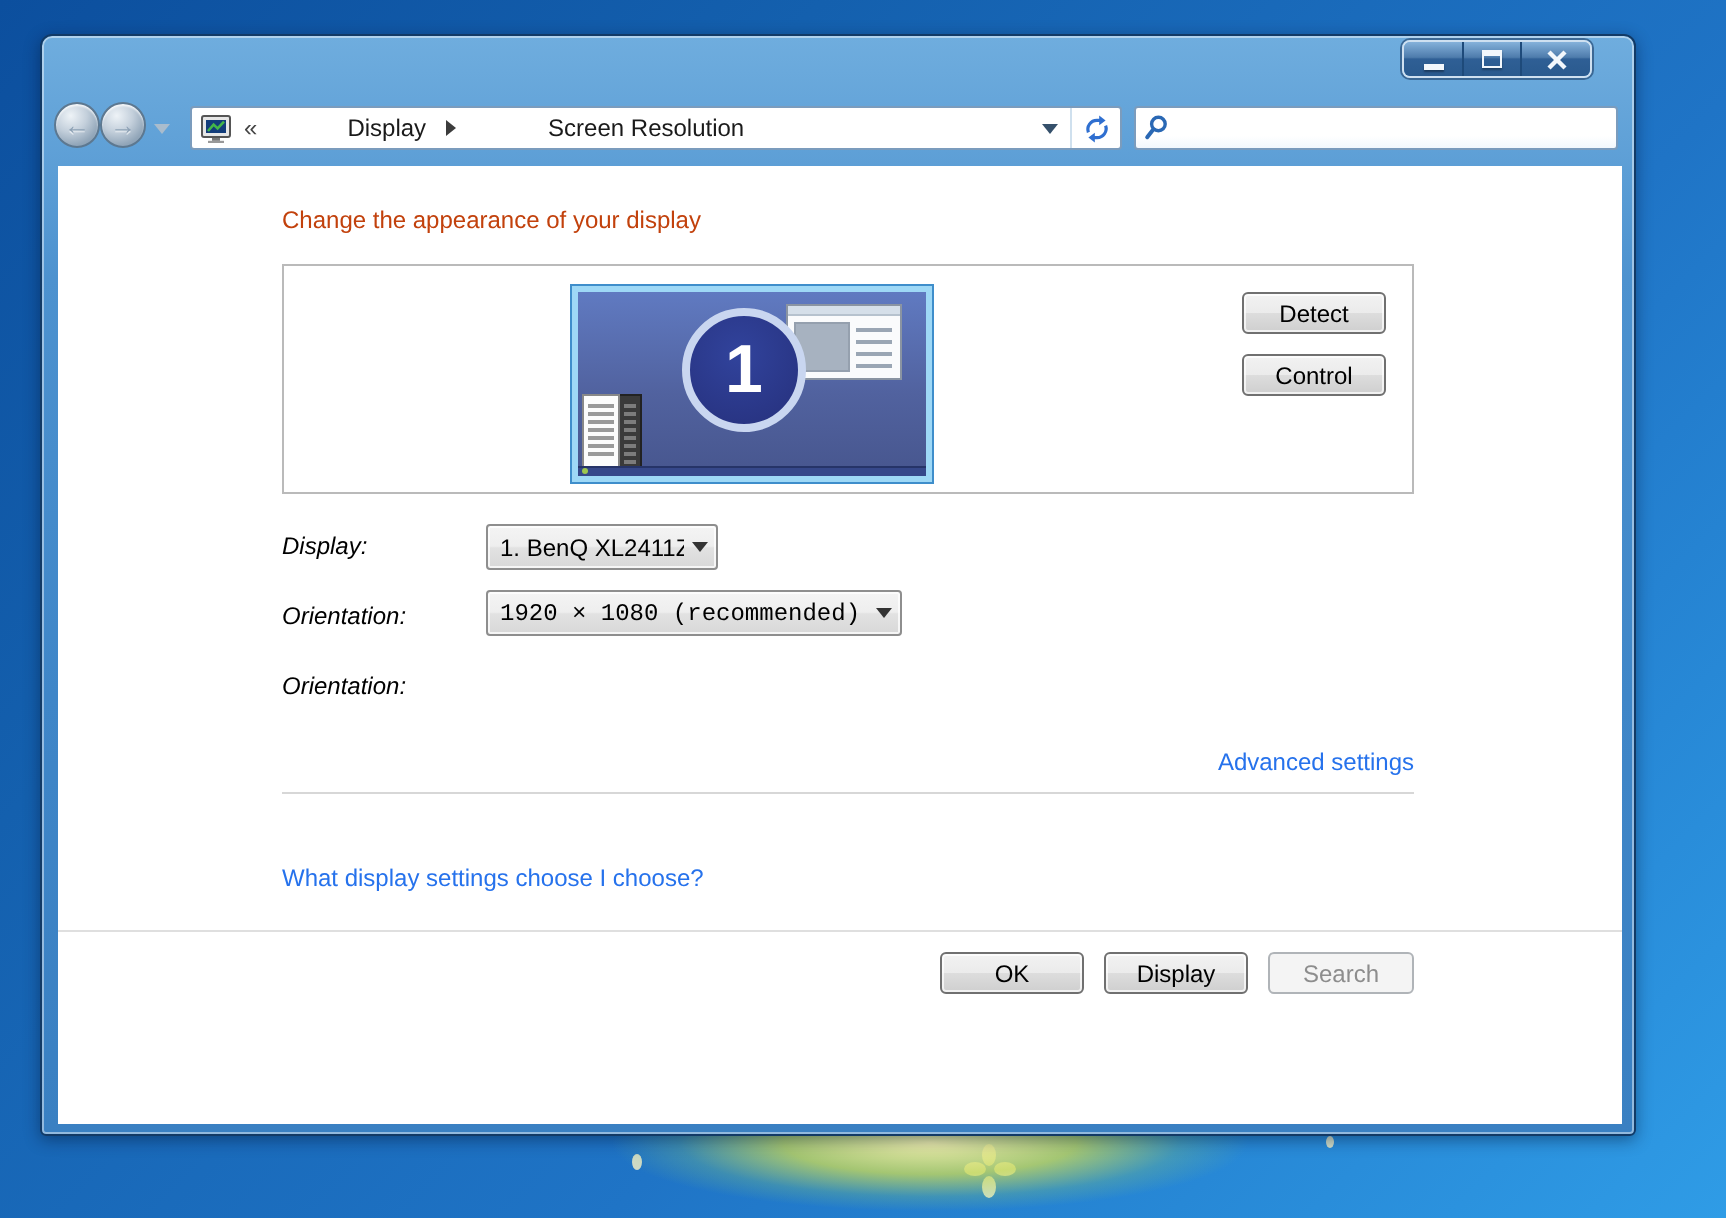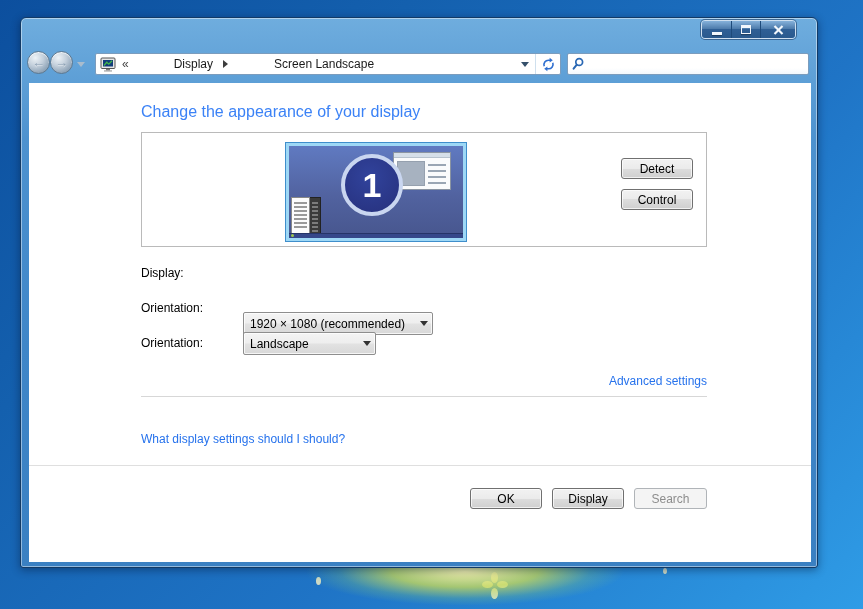--- a/index.html
+++ b/index.html
@@ -58,21 +58,21 @@
                 background:linear-gradient(#fff 70%, #f2f8fd); border:1px solid #7b9cbd; border-radius:2px;
                 display:flex; align-items:center; }
   .search-box input { flex:1; border:none; outline:none; background:transparent; font-family:inherit;
                       font-size:12px; padding:0 4px 0 8px; color:#222; }
   .search-box input::placeholder { color:#9a9a9a; font-style:italic; }
   .search-icon { width:20px; height:20px; display:flex; align-items:center; justify-content:center; }
 
   
   .client { position:absolute; left:8px; top:65px; width:782px; height:479px; background:#fff; }
 
-  .page-heading { position:absolute; left:112px; top:20px; font-size:16px; color:#3b82f6; }
+  .page-heading { position:absolute; left:112px; top:20px; font-size:12px; color:#c2410c; }
 
   .preview-box { position:absolute; left:112px; top:49px; width:566px; height:115px;
                  background:#fff; border:1px solid #bababa; }
 
   .monitor { position:absolute; left:143px; top:9px; width:182px; height:100px;
              border:1px solid #3f8ecb; background:#9ed8f6; padding:3px; }
   .screen { position:relative; width:100%; height:100%;
             background:linear-gradient(#607ac1 0%, #51629f 55%, #47568e 100%); overflow:hidden; }
   .monitor-circle { position:absolute; left:52px; top:8px; width:62px; height:62px; border-radius:50%;
                     border:4px solid #c9d6f0; background:radial-gradient(circle at 45% 35%, #31439c, #26307c);
@@ -88,35 +88,35 @@
   .start-thumb .st-list i { display:block; height:2px; background:#9a9a9a; margin:2px 1px; }
   .start-thumb .st-col { width:11px; background:#3a3a3a; border:1px solid #222; border-left:none; padding:2px 1px; }
   .start-thumb .st-col i { display:block; height:2px; background:#7c7c7c; margin:2px 1px; }
   .taskbar-thumb { position:absolute; left:0; bottom:0; width:100%; height:5px;
                    background:#36488a; border-top:1px solid #263468; }
   .orb-thumb { position:absolute; left:2px; bottom:1px; width:3px; height:3px; border-radius:50%; background:#9ec74e; }
 
   .win-btn { position:absolute; width:72px; height:21px; border:1px solid #707070; border-radius:3px;
              background:linear-gradient(#f2f2f2 0%, #ebebeb 50%, #dddddd 50%, #cfcfcf 100%);
              font-family:inherit; font-size:12px; color:#000; cursor:default;
-             box-shadow:inset 0 0 0 1px rgba(255,255,255,.7);margin-top:12px; }
+             box-shadow:inset 0 0 0 1px rgba(255,255,255,.7); }
   .detect-btn { left:592px; top:63px; }
   .identify-btn { left:592px; top:94px; }
 
-  .field-label { position:absolute; left:112px; height:23px; line-height:23px; }
+  .field-label { position:absolute; left:112px; height:23px; line-height:23px;font-style:italic; }
   .combo { position:absolute; left:214px; height:23px; border:1px solid #8e8e8e; border-radius:2px;
            background:linear-gradient(#f4f4f4 0%, #eee 48%, #e2e2e2 52%, #d8d8d8 100%);
            display:flex; align-items:center; cursor:default;
            box-shadow:inset 0 0 0 1px rgba(255,255,255,.75); }
   .combo .combo-text { flex:1; padding:0 4px 0 6px; white-space:nowrap; overflow:hidden; }
   .combo .combo-arrow { width:16px; display:flex; align-items:center; justify-content:center; }
   .combo .combo-arrow i { width:0; height:0; border-left:4px solid rgba(0,0,0,0); border-right:4px solid rgba(0,0,0,0); border-top:5px solid #333; }
 
   .row-display  { top:179px; } .combo-display  { top:179px; width:116px; }
-  .row-res      { top:214px; } .combo-res      { top:229px; width:190px; }
+  .row-res      { top:214px; } .combo-res      { top:212px; width:208px;font-family:Liberation Mono, monospace; }
   .row-orient   { top:249px; } .combo-orient   { top:249px; width:133px; }
 
   a.link { color:#2672ec; text-decoration:none; cursor:pointer; }
   .advanced-link { position:absolute; top:291px; right:104px;margin-left:24px; }
   .divider-thin { position:absolute; left:112px; top:313px; width:566px; height:1px; background:#d7d7d7; }
   .link-1 { position:absolute; left:112px; top:325px; }
   .link-2 { position:absolute; left:112px; top:349px; }
   .divider-full { position:absolute; left:0; top:382px; width:782px; height:1px; background:#dfdfdf; }
 
   .ok-btn { left:441px; top:393px; }
@@ -163,21 +163,21 @@
     <svg width="16" height="16" viewBox="0 0 16 16">
       <rect x="1" y="2" width="14" height="10.5" rx="1" fill="#e6e6e6" stroke="#555" stroke-width="1"></rect>
       <rect x="3" y="4" width="10" height="6.5" fill="#123c7a"></rect>
       <path d="M4,9.5 L6.8,6.3 L8.8,8.2 L12,4.8" fill="none" stroke="#43b649" stroke-width="1.3"></path>
       <rect x="6" y="13" width="4" height="1.4" fill="#777"></rect>
       <rect x="4" y="14.4" width="8" height="1.1" fill="#999"></rect>
     </svg>
     <span class="crumb-chevrons">«</span>
     <span class="crumb-item">Display</span>
     <i class="crumb-sep"></i>
-    <span class="crumb-item">Screen Landscape</span>
+    <span class="crumb-item">Screen Resolution</span>
     <span class="addr-spacer"></span>
     <span class="addr-drop">
         <i></i>
       </span>
     <span class="addr-divider"></span>
     <span class="refresh-btn">
       <svg width="15" height="15" viewBox="0 0 15 15">
         <path d="M3.2,9.2 A4.5,4.5 0 0 1 7.5,3.2 L9.3,3.2" fill="none" stroke="#2f6fd0" stroke-width="1.6"></path>
         <path d="M8.6,0.8 L11.8,3.2 L8.6,5.6 Z" fill="#2f6fd0"></path>
         <path d="M11.8,5.8 A4.5,4.5 0 0 1 7.5,11.8 L5.7,11.8" fill="none" stroke="#2f6fd0" stroke-width="1.6"></path>
@@ -238,40 +238,40 @@
             <span class="orb-thumb"></span>
           </div>
         </div>
       </div>
     </div>
 
     <button class="win-btn detect-btn">Detect</button>
     <button class="win-btn identify-btn">Control</button>
 
     <div class="field-label row-display">Display:</div>
+    <div class="combo combo-display">
+      <span class="combo-text">1. BenQ XL2411Z</span>
+      <span class="combo-arrow">
+          <i></i>
+        </span>
+    </div>
 
     <div class="field-label row-res">Orientation:</div>
     <div class="combo combo-res">
       <span class="combo-text">1920 × 1080 (recommended)</span>
       <span class="combo-arrow">
           <i></i>
         </span>
     </div>
 
     <div class="field-label row-orient">Orientation:</div>
-    <div class="combo combo-orient">
-      <span class="combo-text">Landscape</span>
-      <span class="combo-arrow">
-          <i></i>
-        </span>
-    </div>
 
     <a class="link advanced-link">Advanced settings</a>
     <div class="divider-thin"></div>
-    <a class="link link-2">What display settings should I should?</a>
+    <a class="link link-2">What display settings choose I choose?</a>
     <div class="divider-full"></div>
 
     <button class="win-btn ok-btn">OK</button>
     <button class="win-btn cancel-btn">Display</button>
     <button class="win-btn apply-btn" disabled="">Search</button>
 
   </div>
 </div>
 
 </body></html>

